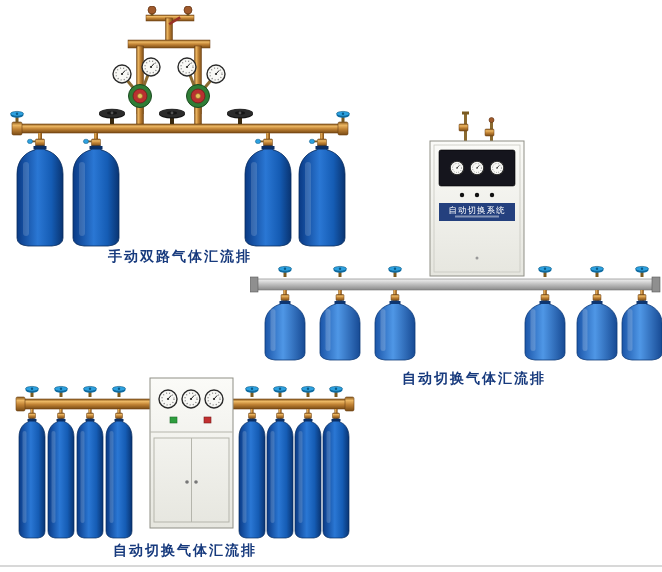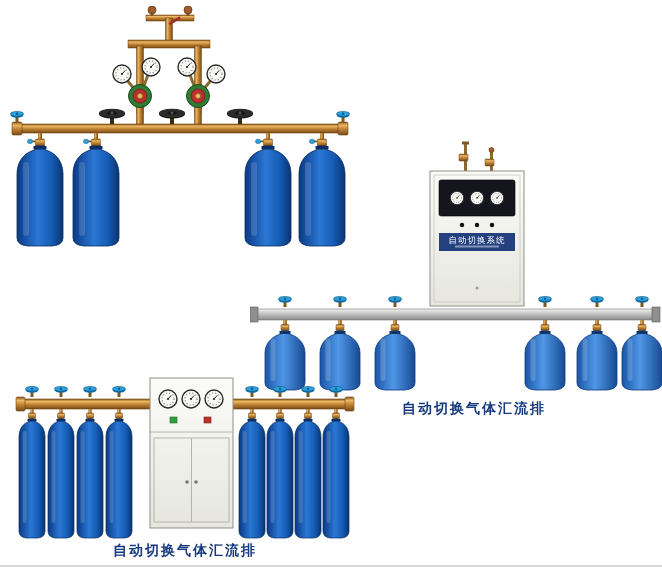--- a/index.html
+++ b/index.html
@@ -176,23 +176,24 @@
       <use href="#g-cyl-valve" transform="translate(30,127)"></use>
       <use href="#g-cyl-valve" transform="translate(86,127)"></use>
       <use href="#g-cyl-valve" transform="translate(258,127)"></use>
       <use href="#g-cyl-valve" transform="translate(312,127)"></use>
 
       <use href="#g-cyl-large" transform="translate(30,140)"></use>
       <use href="#g-cyl-large" transform="translate(86,140)"></use>
       <use href="#g-cyl-large" transform="translate(258,140)"></use>
       <use href="#g-cyl-large" transform="translate(312,140)"></use>
     </svg>
+    <div class="caption" style="left:60px; top:242px; width:220px;">手动双路气体汇流排</div>
   </div>
 
-  <div class="product" style="left:250px; top:138px; width:412px; height:290px;">
+  <div class="product" style="left:250px; top:108px; width:412px; height:290px;">
     <svg width="412" height="258" viewBox="0 0 412 258">
 
       <g>
         <rect x="214" y="6" width="3" height="27" fill="#8a6a30"></rect>
         <rect x="212" y="3.5" width="7" height="3" fill="#7a5a20"></rect>
         <rect x="240" y="14" width="3" height="19" fill="#8a6a30"></rect>
         <rect x="209" y="16" width="9" height="7" rx="1" fill="url(#gradBrass)" stroke="#6b3f10" stroke-width="0.5"></rect>
         <rect x="235" y="21" width="9" height="7" rx="1" fill="url(#gradBrass)" stroke="#6b3f10" stroke-width="0.5"></rect>
         <circle cx="241.5" cy="12" r="2.5" fill="#a05a2c" stroke="#5e3212" stroke-width="0.6"></circle>
       </g>

